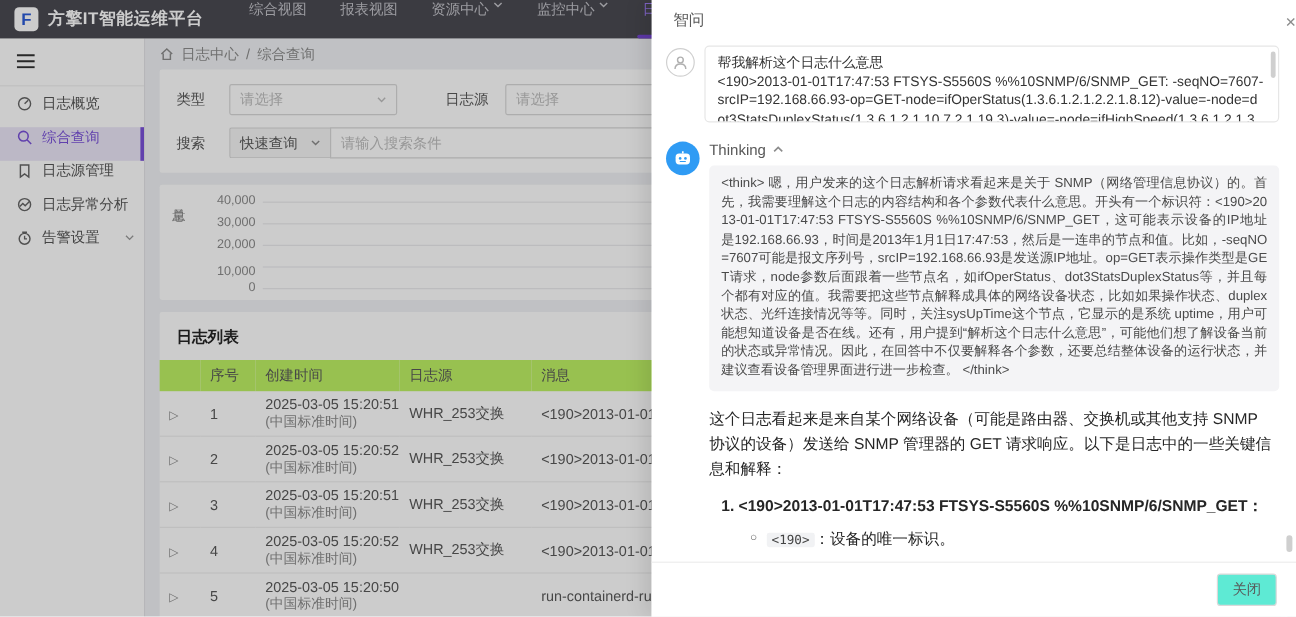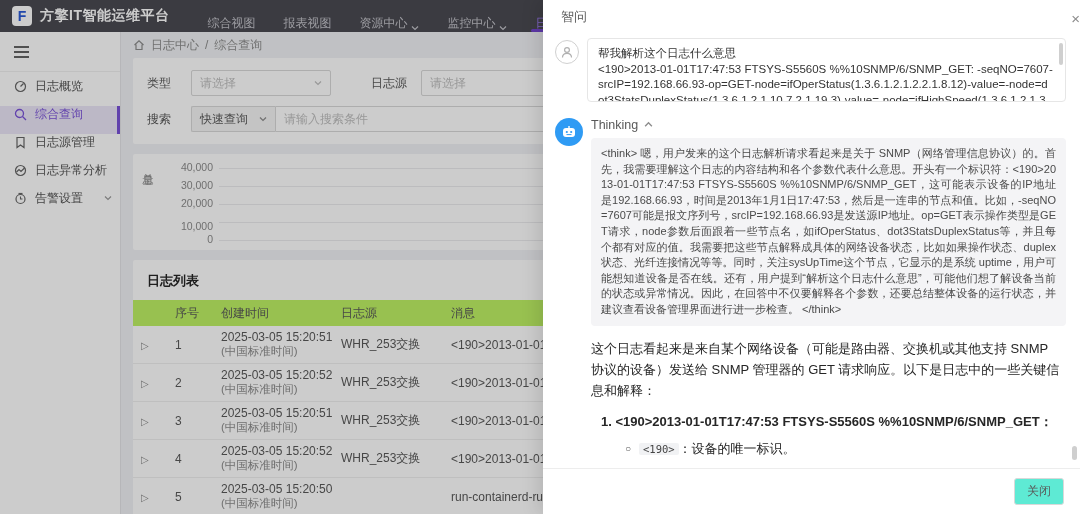--- a/index.html
+++ b/index.html
@@ -8,21 +8,21 @@
   .app { position:relative; width:1080px; height:514px; overflow:hidden; background:#f0f2f5; }
 
   
   .navbar { position:absolute; left:0; top:0; width:1080px; height:32px; background:#4a4a52;
             display:flex; align-items:center; z-index:10; }
   .logo-wrap { display:flex; align-items:center; gap:8px; padding:0 14px 0 12px; }
   .logo-sq { width:20px; height:20px; border-radius:4px; background:#fff; display:flex;
              align-items:center; justify-content:center; color:#2b5bd7; font-weight:bold; font-size:14px; }
   .logo-text { color:#fff; font-size:14px; font-weight:bold; letter-spacing:0.5px; }
   .nav-items { display:flex; align-items:center; height:100%; margin-left:10px; }
-  .nav-item { position:relative; height:100%; display:flex; align-items:flex-end; gap:4px;
+  .nav-item { position:relative; height:100%; display:flex; align-items:flex-start; gap:4px;
               padding:0 14px; font-size:12px; color:#c3c3c9; cursor:pointer; }
   .nav-item.active { color:#9d7bf0; }
   .nav-item.active::after { content:""; position:absolute; left:10px; right:10px; bottom:0;
               height:3px; background:#7445d0; border-radius:2px; }
   .chev { width:8px; height:8px; display:inline-block; }
   .chev svg { display:block; }
 
   
   .sidebar { position:absolute; left:0; top:32px; width:121px; height:482px; background:#ffffff;
              border-right:1px solid #e4e4e8; z-index:5; }

